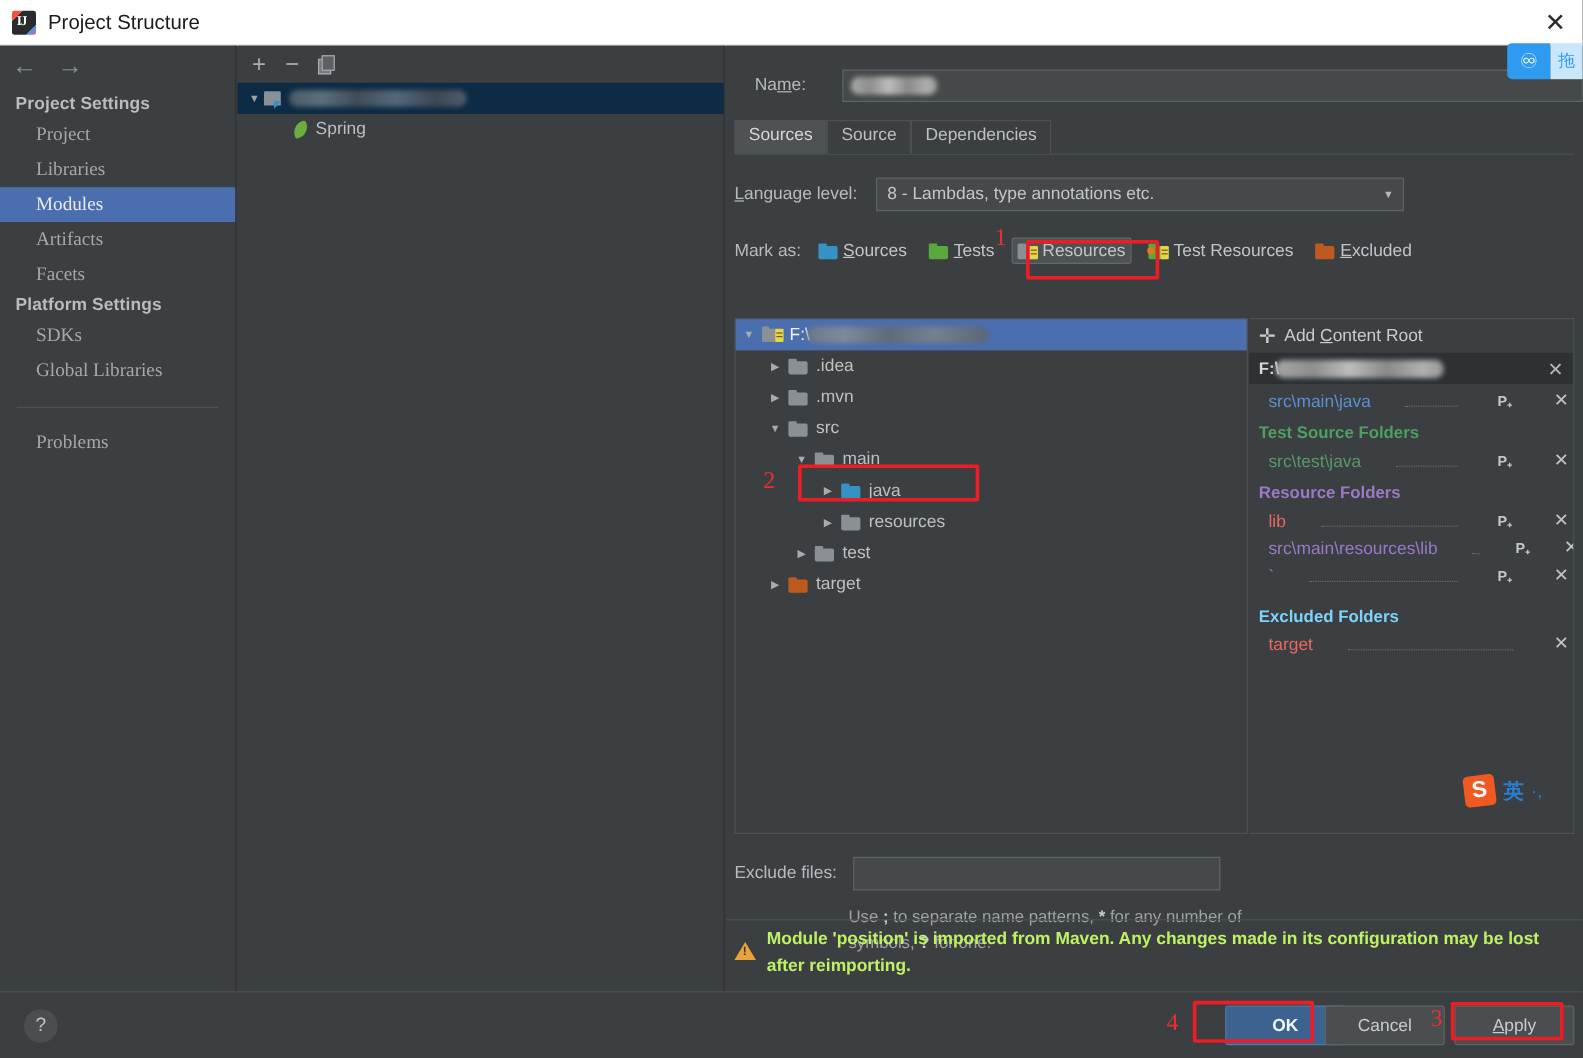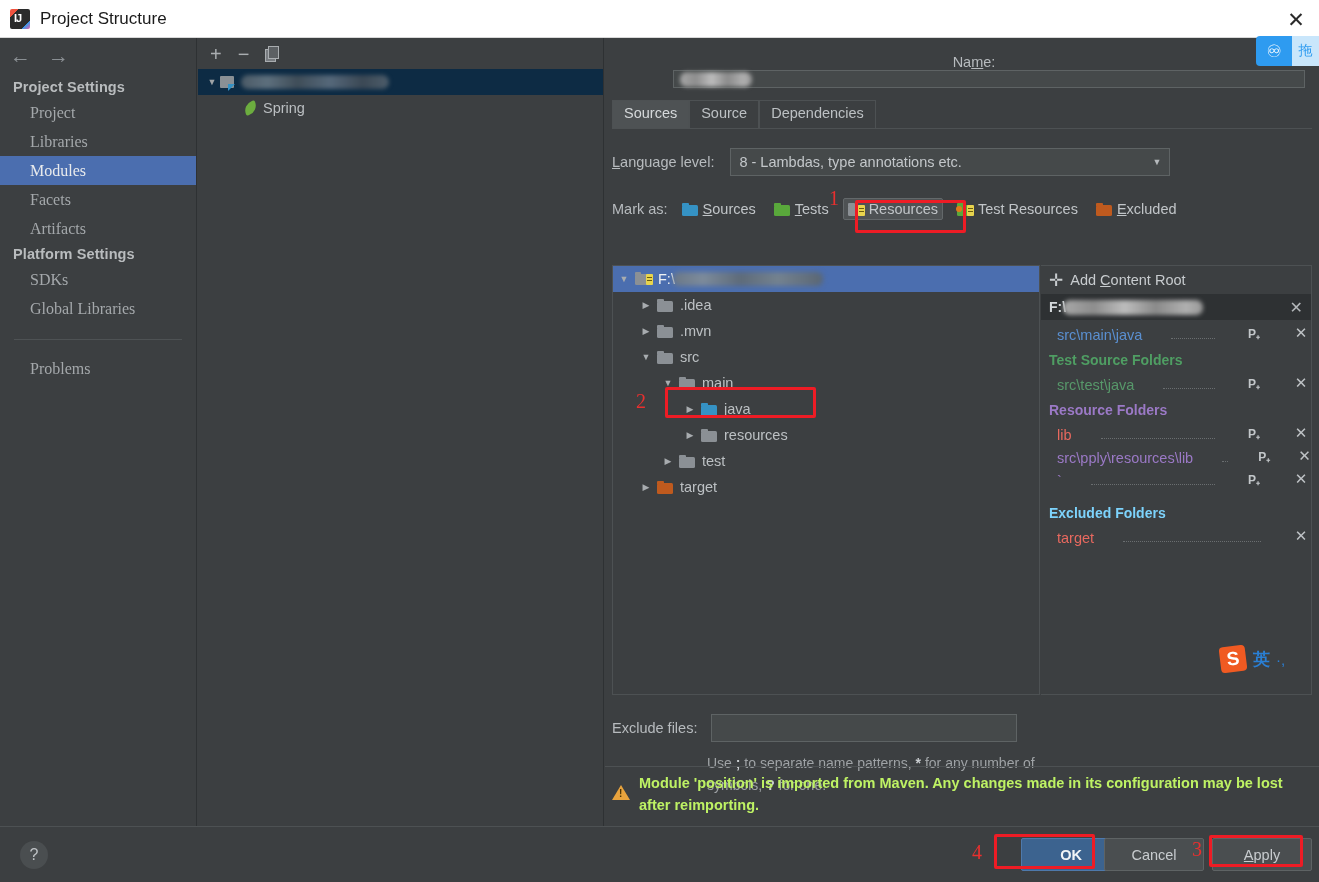--- a/index.html
+++ b/index.html
@@ -14,21 +14,21 @@
   .titlebar {
     position: absolute; left: 0; top: 0; width: 1319px; height: 38px;
     background: #ffffff; display: flex; align-items: center;
     border-bottom: 1px solid #d8d8d8;
   }
   .tb-logo { width: 20px; height: 20px; margin-left: 10px; position: relative; flex: none; }
   .tb-logo .sq { position: absolute; left: 0; top: 0; width: 20px; height: 20px;
     background: linear-gradient(135deg,#f0533f 0%,#f0533f 22%,#2b2b2b 22%,#2b2b2b 78%,#2b9ef0 78%,#f05aa0 100%);
     border-radius: 2px; }
   .tb-logo .ij { position: absolute; left: 4px; top: 3px; font-size: 11px; color:#fff;
-    font-family: Liberation Sans, sans-serif; font-weight: bold; letter-spacing: -1px; text-align: right;}
+    font-family: Liberation Serif, serif; font-weight: bold; letter-spacing: -1px; text-align: right;}
   .tb-title { margin-left: 10px; font-size: 17px; color: #1b1b1b; }
   .tb-close {
     position: absolute; right: 0; top: 0; width: 46px; height: 38px;
     display: flex; align-items: center; justify-content: center;
     color: #2b2b2b; font-size: 21px; line-height: 1; cursor: default;
   }
 
   
   .sidebar {
     position: absolute; left: 0; top: 38px; width: 197px; height: 788px;
@@ -92,21 +92,21 @@
   .leaf-icon::before{
     content:""; position:absolute; left:2px; top:1px; width:13px; height:12px;
     background:#6cad3f; border-radius: 10px 2px 10px 2px; transform: rotate(-22deg);
   }
 
   
   .mainpane {
     position: absolute; left: 605px; top: 38px; width: 714px; height: 788px;
     background: #3c3f41;
   }
-  .name-row { display: flex; align-items: center; height: 34px; margin-top: 16px; padding-left: 24px; flex-direction: column; }
+  .name-row { display: flex; align-items: center; height: 34px; margin-top: 16px; padding-left: 24px; }
   .label { font-size: 14.5px; color: #b7bbbe; }
   .label u { text-decoration: underline; }
   .name-input {
     margin-left: 30px; width: 632px; height: 27px; background: #45494a;
     border: 1px solid #5e6364; display:flex; align-items:center; padding-left: 6px;
   }
 
   .tabs { display: flex; margin: 12px 0 0 7px; height: 28px; }
   .tab {
     font-size: 14.5px; color: #bcc0c3; padding: 4px 11px 5px 11px;
@@ -278,22 +278,22 @@
   <div class="sidebar">
     <div class="navbtns">
       <span class="arrow">←</span>
       <span class="arrow">→</span>
     </div>
     <div class="side-list">
       <div class="side-group">Project Settings</div>
       <div class="side-item">Project</div>
       <div class="side-item">Libraries</div>
       <div class="side-item selected">Modules</div>
+      <div class="side-item">Artifacts</div>
       <div class="side-item">Facets</div>
-      <div class="side-item">Artifacts</div>
       <div class="side-group">Platform Settings</div>
       <div class="side-item">SDKs</div>
       <div class="side-item">Global Libraries</div>
       <div class="side-sep"></div>
       <div class="side-item">Problems</div>
     </div>
   </div>
 
   <div class="modulepane">
     <div class="mp-toolbar">
@@ -505,21 +505,21 @@
         </div>
 
         <div class="grp-title res">Resource Folders</div>
         <div class="entry res invalid">
           <span class="txt">lib</span>
           <span class="dots"></span>
           <span class="pdrop">P₊</span>
           <span class="xbtn">✕</span>
         </div>
         <div class="entry res">
-          <span class="txt">src\pply\resources\lib</span>
+          <span class="txt">src\main\resources\lib</span>
           <span class="dots"></span>
           <span class="pdrop">P₊</span>
           <span class="xbtn">✕</span>
         </div>
         <div class="entry res">
           <span class="txt">`</span>
           <span class="dots"></span>
           <span class="pdrop">P₊</span>
           <span class="xbtn">✕</span>
         </div>

